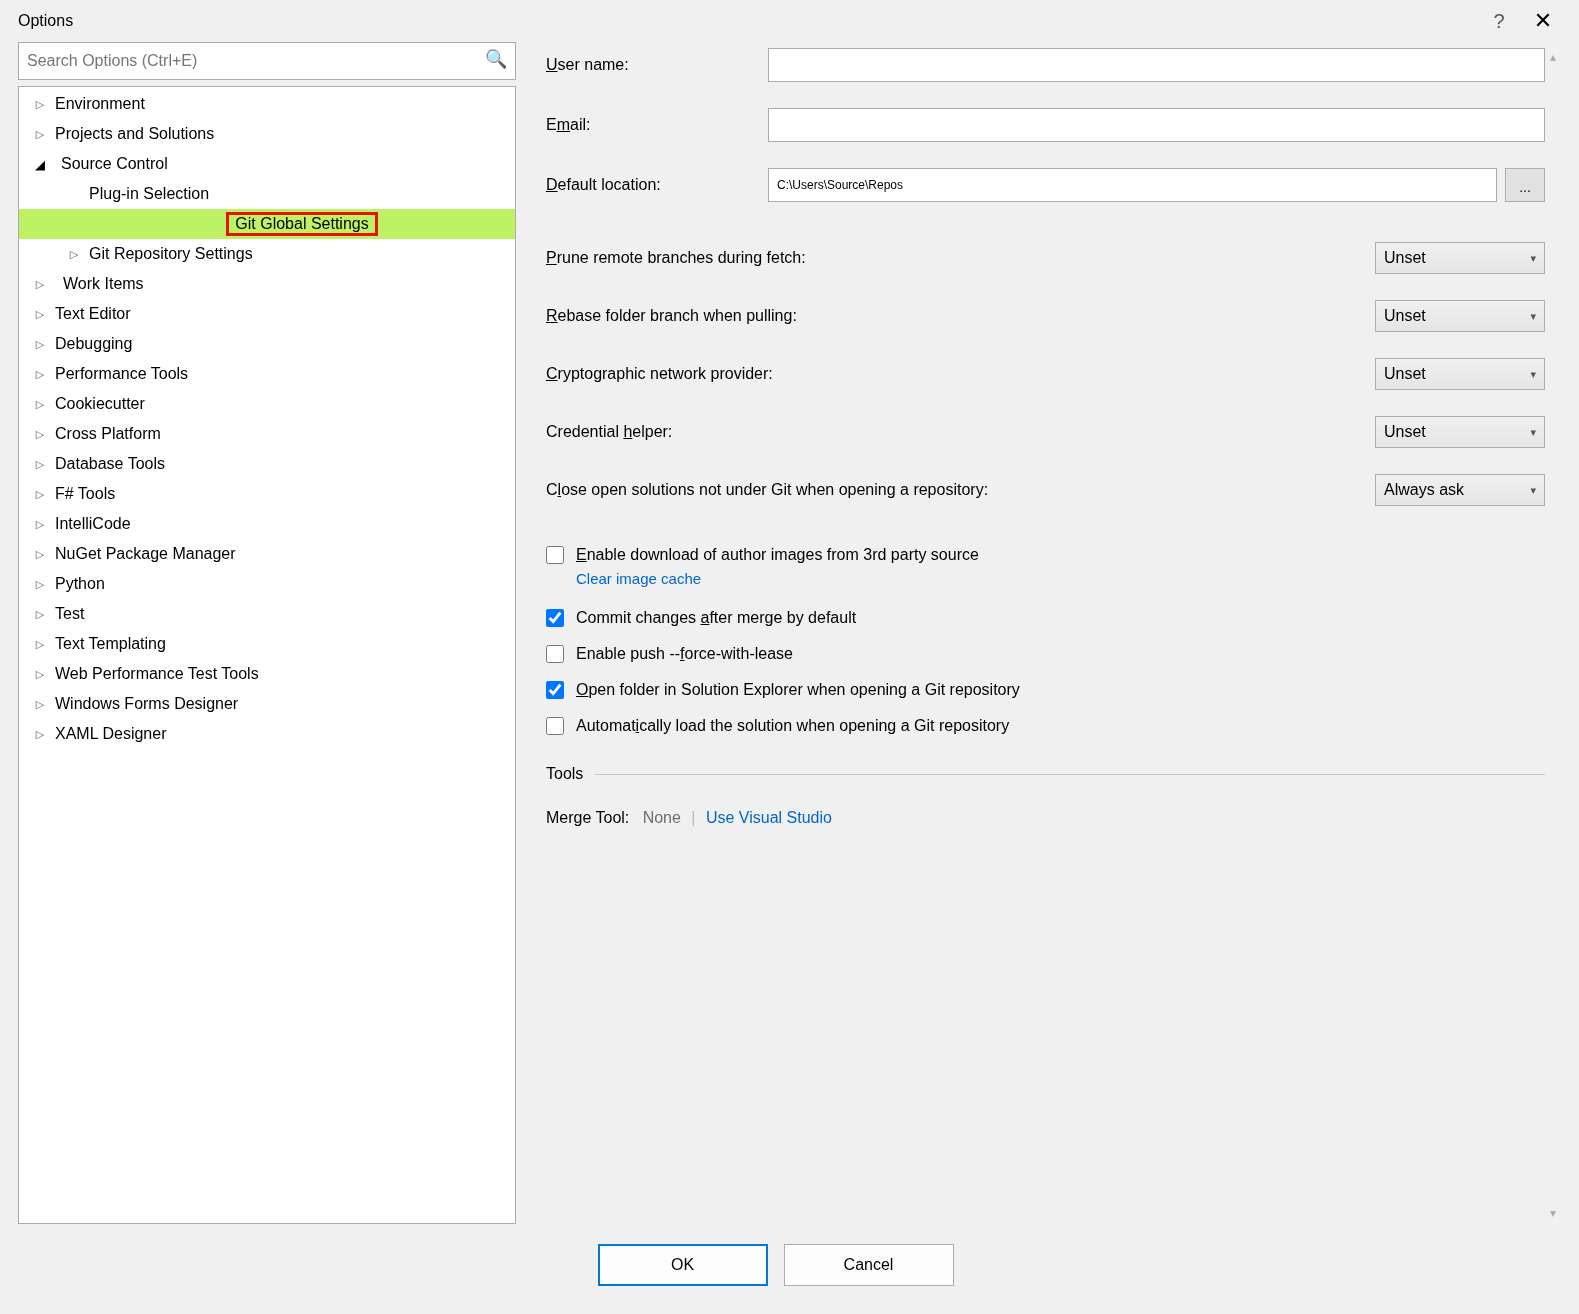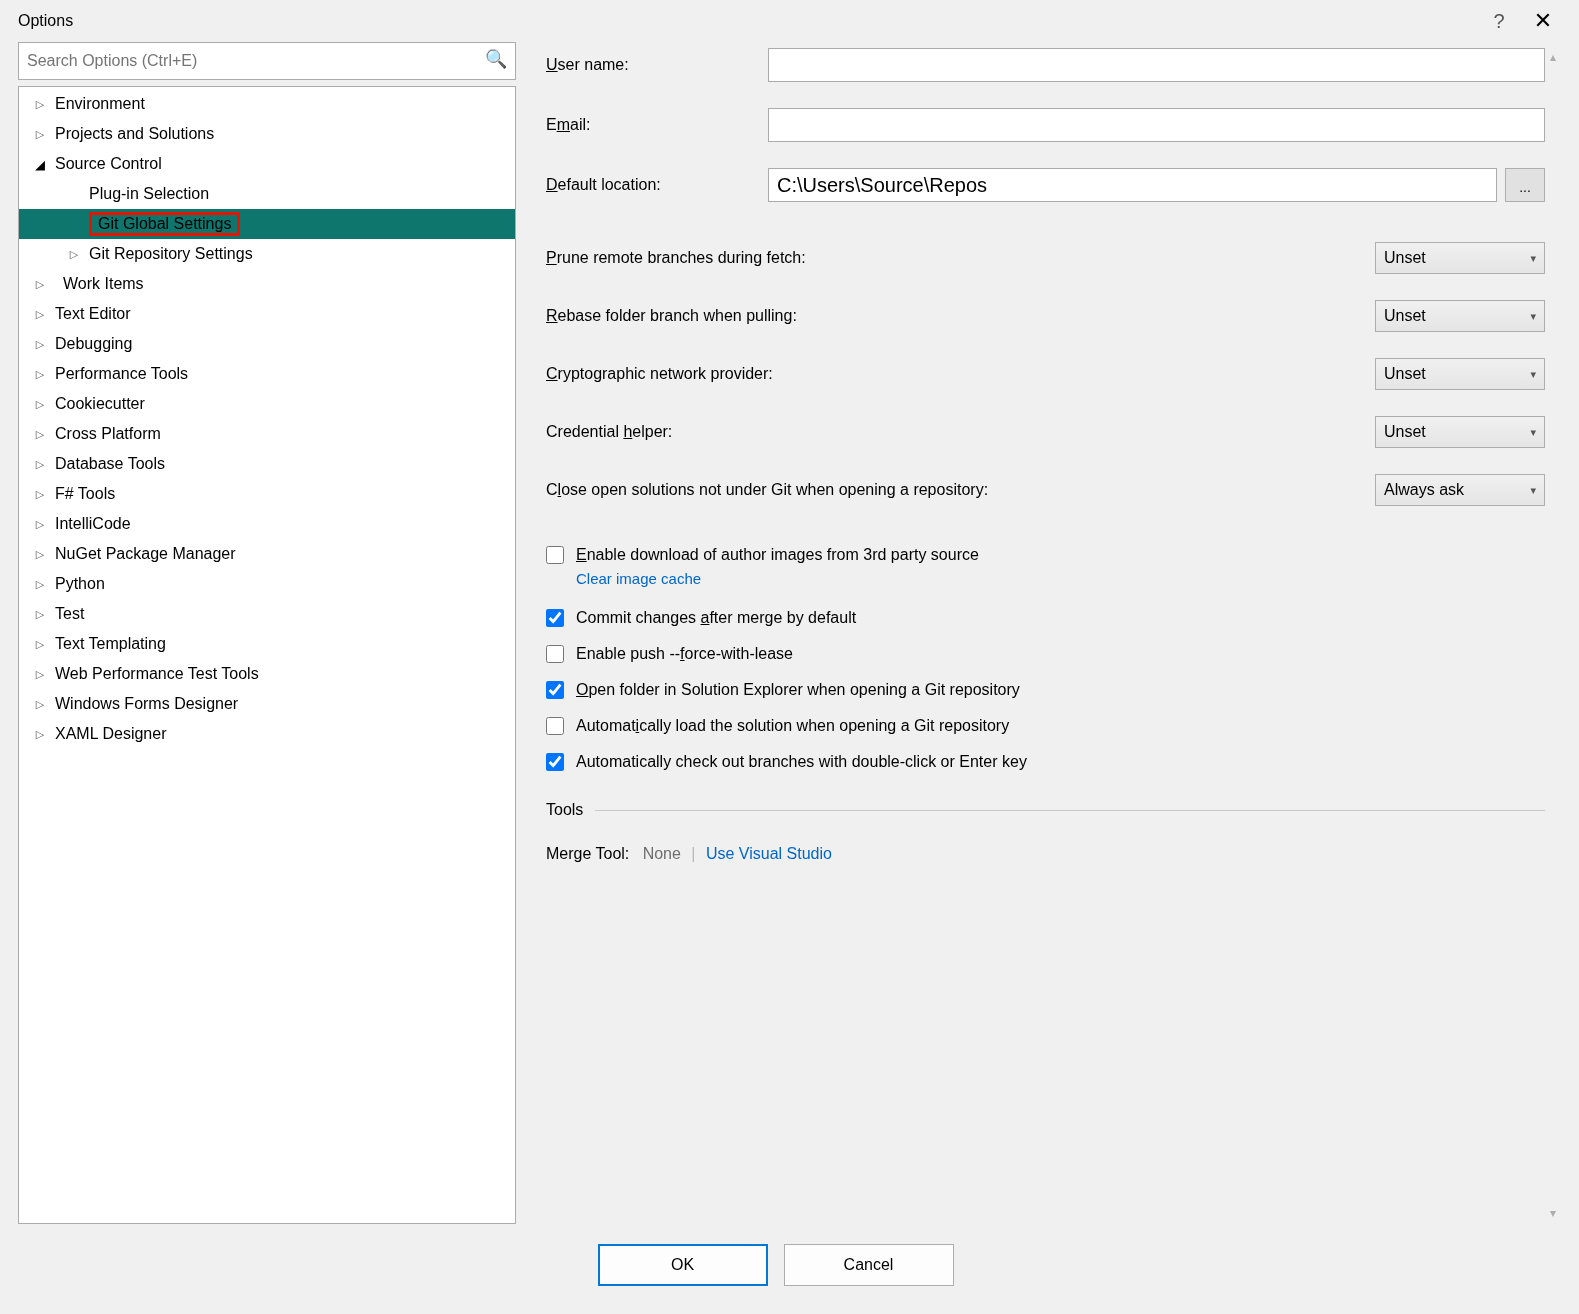--- a/index.html
+++ b/index.html
@@ -78,21 +78,22 @@
   }
   .tree-row .tw {
     width: 18px;
     display: inline-block;
     text-align: center;
     font-size: 11px;
     color: #555;
   }
   .tree-row .tw.exp { color: #000; font-size: 13px; }
   .tree-row.selected {
-    background: #0f766e;
+    background: #bef264;
+    justify-content: center;
   }
   .highlight-box {
     border: 3px solid #e51400;
     padding: 0 6px;
     margin-left: -3px;
   }
   .right-panel {
     flex: 1;
     display: flex;
     padding-top: 6px;
@@ -120,21 +121,21 @@
     width: 222px;
     font-size: 16px;
   }
   .form-label.wide { width: auto; flex: 1; }
   .u { text-decoration: underline; }
   .text-input {
     flex: 1;
     height: 34px;
     border: 1px solid #ababab;
     background: #fff;
-    font-size: 20px;
+    font-size: 12px;
     padding: 12px 8px;
     font-family: inherit;
   }
   .browse-btn {
     width: 40px;
     height: 34px;
     margin-left: 8px;
     border: 1px solid #adadad;
     background: #e1e1e1;
     cursor: pointer;
@@ -229,21 +230,21 @@
           <div class="tree-row" style="padding-left: 12px;">
             <span class="tw">▷</span>
             <span style="margin-left: 6px;">Environment</span>
           </div>
           <div class="tree-row" style="padding-left: 12px;">
             <span class="tw">▷</span>
             <span style="margin-left: 6px;">Projects and Solutions</span>
           </div>
           <div class="tree-row" style="padding-left: 12px;">
             <span class="tw exp">◢</span>
-            <span style="margin-left: 6px;">Source Control</span>
+            <span style="margin-left: 12px;">Source Control</span>
           </div>
           <div class="tree-row" style="padding-left: 46px;">
             <span class="tw"></span>
             <span style="margin-left: 6px;">Plug-in Selection</span>
           </div>
           <div class="tree-row selected" style="padding-left: 46px;">
             <span class="tw"></span>
             <span class="highlight-box" style="margin-left: 6px;">Git Global Settings</span>
           </div>
           <div class="tree-row" style="padding-left: 46px;">
@@ -395,24 +396,20 @@
         <div class="check-row">
           <input type="checkbox" checked="" style="">
           <span><span class="u">O</span><span>pen folder in Solution Explorer when opening a Git repository</span></span>
         </div>
 
         <div class="check-row">
           <input type="checkbox" style="">
           <span><span>Automat</span><span class="u">i</span><span>cally load the solution when opening a Git repository</span></span>
         </div>
 
-        <div class="check-row">
-          <input type="checkbox" checked="" style="">
-          <span>Automatically check out branches with double-click or Enter key</span>
-        </div>
 
         <div class="section-header">
           <span>Tools</span>
           <span class="line"></span>
         </div>
 
 
         <div class="tool-row">
           <span>Merge Tool:</span>
           <span class="muted">&nbsp;&nbsp;<span>None</span></span>

